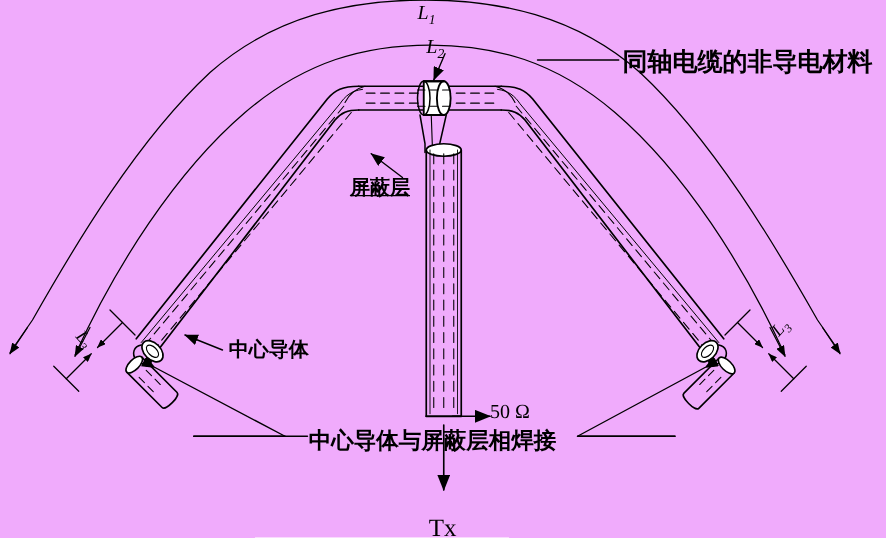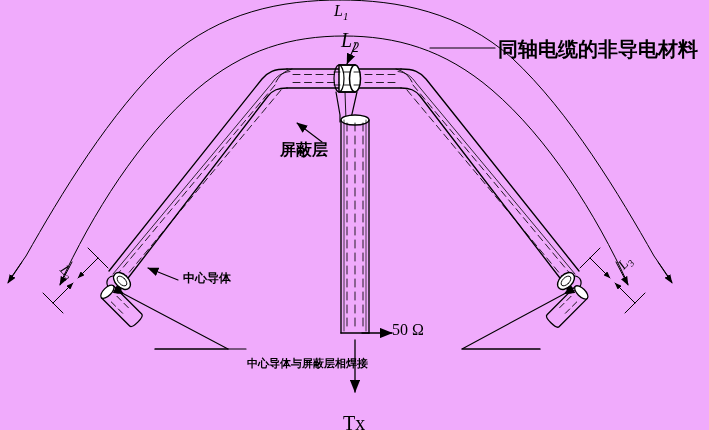--- a/index.html
+++ b/index.html
@@ -212,37 +212,37 @@
         <path d="M463,349 L540,349" stroke-width="1.1"></path>
       </g>
 
     </g>
   </svg>
 
   <div class="lbl ital" style="left:334px;top:2px;font-size:16px;">
     <span>L</span><span class="sub">1</span>
   </div>
 
-  <div class="lbl ital" style="left:341px;top:29px;font-size:20px;">
+  <div class="lbl ital" style="left:341px;top:29px;font-size:16px;">
     <span>L</span><span class="sub">2</span>
   </div>
 
   <div class="lbl ital rot-l" style="left:68px;top:262px;font-size:14px;">
     <span>L</span><span class="sub">3</span>
   </div>
 
   <div class="lbl ital rot-r" style="left:615px;top:262px;font-size:14px;">
     <span>L</span><span class="sub">3</span>
   </div>
 
   <div class="lbl cjk" style="left:498px;top:36px;font-size:20px;">同轴电缆的非导电材料</div>
 
-  <div class="lbl cjk" style="left:280px;top:140px;font-size:16px;">屏蔽层</div>
-
-  <div class="lbl cjk" style="left:183px;top:270px;font-size:12px;">中心导体</div>
-
-  <div class="lbl cjk" style="left:247px;top:356px;font-size:11px;">中心导体与屏蔽层相焊接</div>
+  <div class="lbl cjk" style="left:280px;top:140px;font-size:16px;text-decoration:underline;">屏蔽层</div>
+
+  <div class="lbl cjk" style="left:183px;top:270px;font-size:16px;">中心导体</div>
+
+  <div class="lbl cjk" style="left:247px;top:340px;font-size:18px;">中心导体与屏蔽层相焊接</div>
 
   <div class="lbl" style="left:392px;top:321px;font-size:16px;">50 Ω</div>
 
   <div class="lbl" style="left:343px;top:412px;font-size:20px;">Tx</div>
 
 </div>
 
 </body></html>

